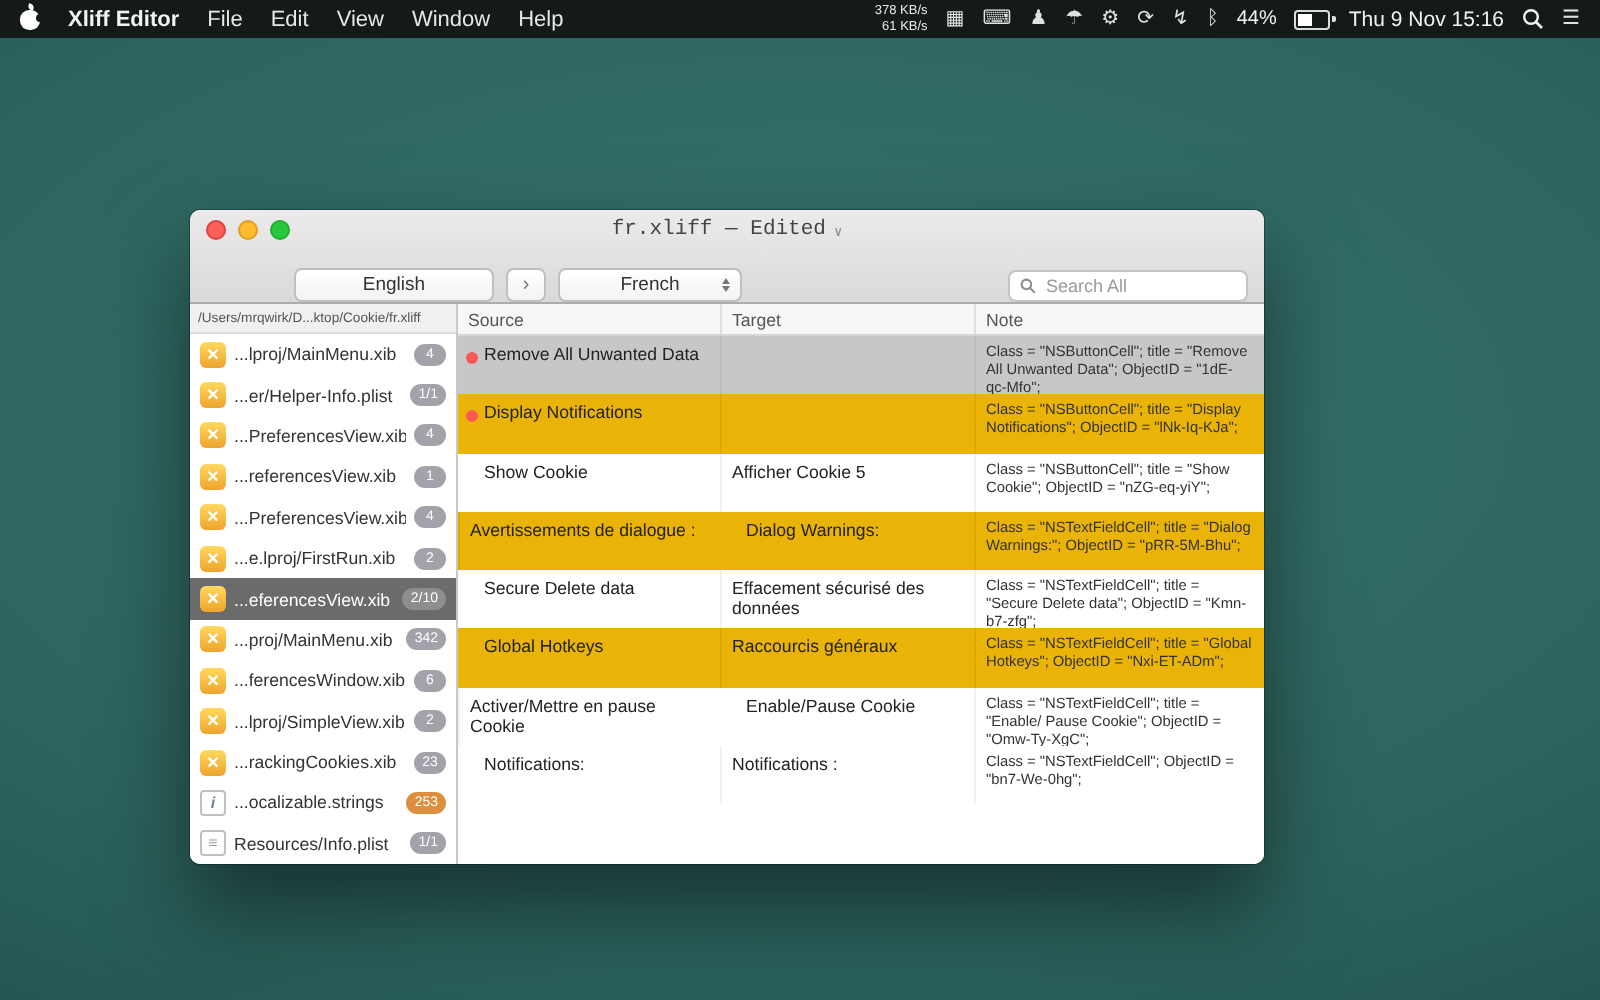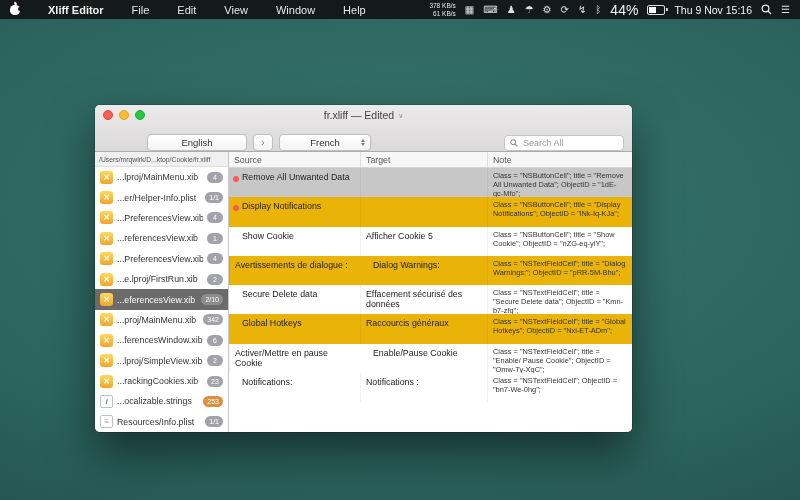--- a/index.html
+++ b/index.html
@@ -3,41 +3,41 @@
 <meta charset="utf-8">
 <style>
   html,body{margin:0;padding:0;}
   body{width:800px;height:500px;overflow:hidden;font-family:"Liberation Sans",sans-serif;}
   .desktop{position:absolute;inset:0;
     background:radial-gradient(140% 115% at 50% 42%, #38756f 0%, #2c635d 45%, #1e4b47 78%, #163c39 100%);}
 
   
   .menubar{position:absolute;top:0;left:0;right:0;height:19px;background:rgba(18,20,20,.93);
     display:flex;align-items:center;justify-content:space-between;padding:0 10px;color:#f2f2f2;font-size:11px;z-index:10;}
-  .mb-left{display:flex;align-items:center;gap:28px;}
+  .mb-left{display:flex;align-items:center;gap:14px;}
   .apple-logo{position:relative;width:10px;height:10px;background:#fff;border-radius:46%;display:inline-block;}
   .apple-logo::before{content:"";position:absolute;right:-2px;top:2.5px;width:4px;height:4px;border-radius:50%;background:#161818;}
   .apple-logo::after{content:"";position:absolute;left:4px;top:-3px;width:3px;height:3px;background:#fff;border-radius:0 70% 0 70%;transform:rotate(20deg);}
   .mb-app{font-weight:700;}
   .mb-menu{opacity:.95;}
   .mb-right{display:flex;align-items:center;gap:9px;}
   .net{display:flex;flex-direction:column;align-items:flex-end;font-size:6.5px;line-height:7.5px;color:#e9e9e9;}
   .status-icon{font-size:10px;opacity:.92;line-height:19px;}
-  .batt-pct{font-size:14px;}
+  .batt-pct{font-size:10px;}
   .battery{position:relative;width:16px;height:8px;border:1px solid rgba(255,255,255,.85);border-radius:2px;display:inline-block;}
   .battery::before{content:"";position:absolute;left:1px;top:1px;bottom:1px;width:44%;background:#fff;}
   .battery::after{content:"";position:absolute;right:-3.5px;top:2px;width:2px;height:3px;background:rgba(255,255,255,.85);border-radius:0 1px 1px 0;}
   .clock{font-size:10.5px;}
   .spot{display:flex;align-items:center;}
 
   
   .window{position:absolute;left:95px;top:105px;width:537px;height:327px;border-radius:5px;background:#fff;
     box-shadow:0 22px 45px rgba(0,0,0,.5),0 0 0 .5px rgba(0,0,0,.3);display:flex;flex-direction:column;overflow:hidden;}
   .win-header{background:linear-gradient(#eceaea,#dad8d8);border-bottom:1px solid #adabab;flex:0 0 auto;}
-  .titlebar{position:relative;height:20px;display:flex;align-items:center;justify-content:center;font-size:10.5px;color:#444;gap:4px;}
+  .titlebar{position:relative;height:20px;display:flex;align-items:center;justify-content:center;font-size:10.5px;color:#444;gap:4px;font-family:Liberation Mono, monospace;}
   .traffic{position:absolute;left:8px;top:0;bottom:0;display:flex;align-items:center;gap:6px;}
   .tl{width:10px;height:10px;border-radius:50%;box-sizing:border-box;}
   .tl.red{background:#fc5f57;border:.5px solid #e0443e;}
   .tl.yellow{background:#fdbc2e;border:.5px solid #dfa023;}
   .tl.green{background:#28c83e;border:.5px solid #1eae30;}
   .title-chevron{font-size:7px;color:#8a8a8a;margin-top:2px;}
 
   .toolbar{height:26px;display:flex;align-items:flex-end;padding:0 8px;gap:6px;margin-left:44px;}
   .btn{height:17px;background:linear-gradient(#ffffff,#f3f3f3);border:1px solid #bfbfbf;border-radius:4px;
     display:flex;align-items:center;justify-content:center;font-size:9.5px;color:#333;box-sizing:border-box;cursor:default;}

